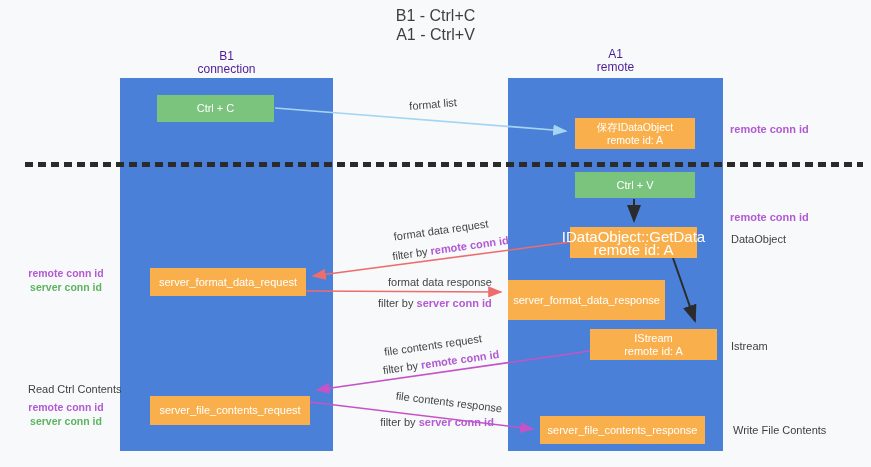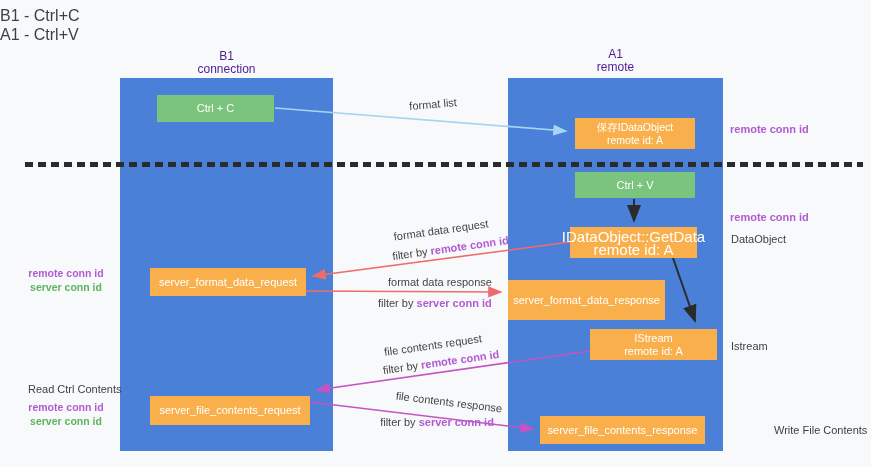--- a/index.html
+++ b/index.html
@@ -1,19 +1,19 @@
 <!DOCTYPE html>
 <html style="--lane_blue: #4a80d8; --node_orange: #f9b04c; --node_green: #7bc47e; --arrow_light_blue: #a5d5f2; --arrow_red: #ee6c6c; --arrow_magenta: #c653c6; --arrow_black: #2b2b2b; --text_purple: #b25ad2; --text_green: #5cb45e; --text_dark: #3f3f3f; --background: #f8f9fb; --divider: #2b2b2b;"><head>
 <meta charset="utf-8">
 <style>
   html,body{margin:0;padding:0;}
   body{font-family:"Liberation Sans", sans-serif; background:var(--background,#f8f9fb);}
   #canvas{position:relative;width:871px;height:467px;overflow:hidden;background:var(--background,#f8f9fb);}
   .abs{position:absolute;}
-  .title{width:100%;top:6px;left:0;color:var(--text_dark,#3f3f3f);font-size:16px;line-height:19px;}
+  .title{width:100%;text-align:center;top:6px;left:0;color:var(--text_dark,#3f3f3f);font-size:16px;line-height:19px;}
   .lane-header{text-align:center;color:#4c1d95;font-size:12px;line-height:13px;}
   .lane{background:var(--lane_blue,#4a80d8);}
   .node{display:flex;flex-direction:column;align-items:center;justify-content:center;
         color:#fff;font-size:11px;line-height:13px;text-align:center;box-sizing:border-box;}
   .orange{background:var(--node_orange,#f9b04c);}
   .green{background:var(--node_green,#7bc47e);}
   .lbl{font-size:11px;color:var(--text_dark,#3f3f3f);white-space:nowrap;}
   .purple{color:var(--text_purple,#b25ad2);font-weight:bold;}
   .greentext{color:var(--text_green,#5cb45e);font-weight:bold;}
   .stack{text-align:center;font-size:10.5px;line-height:14px;white-space:nowrap;}
@@ -130,21 +130,21 @@
 
   <div class="abs edge-lbl rot-p7" style="left:395px;top:396px;width:108px;">file contents response</div>
   <div class="abs edge-lbl" style="left:380px;top:416px;width:114px;">
     <span>filter by </span><span class="purple">server conn id</span>
   </div>
 
   <div class="abs lbl purple" style="left:730px;top:123px;">remote conn id</div>
   <div class="abs lbl purple" style="left:730px;top:211px;">remote conn id</div>
   <div class="abs lbl" style="left:731px;top:233px;">DataObject</div>
   <div class="abs lbl" style="left:731px;top:340px;">Istream</div>
-  <div class="abs lbl" style="left:774px;top:424px;">Write File Contents</div>
+  <div class="abs lbl" style="left:733px;top:424px;">Write File Contents</div>
 
   <div class="abs stack" style="left:22px;top:266px;width:88px;">
     <div class="purple">remote conn id</div>
     <div class="greentext">server conn id</div>
   </div>
   <div class="abs lbl" style="left:28px;top:383px;">Read Ctrl Contents</div>
   <div class="abs stack" style="left:22px;top:400px;width:88px;">
     <div class="purple">remote conn id</div>
     <div class="greentext">server conn id</div>
   </div>

